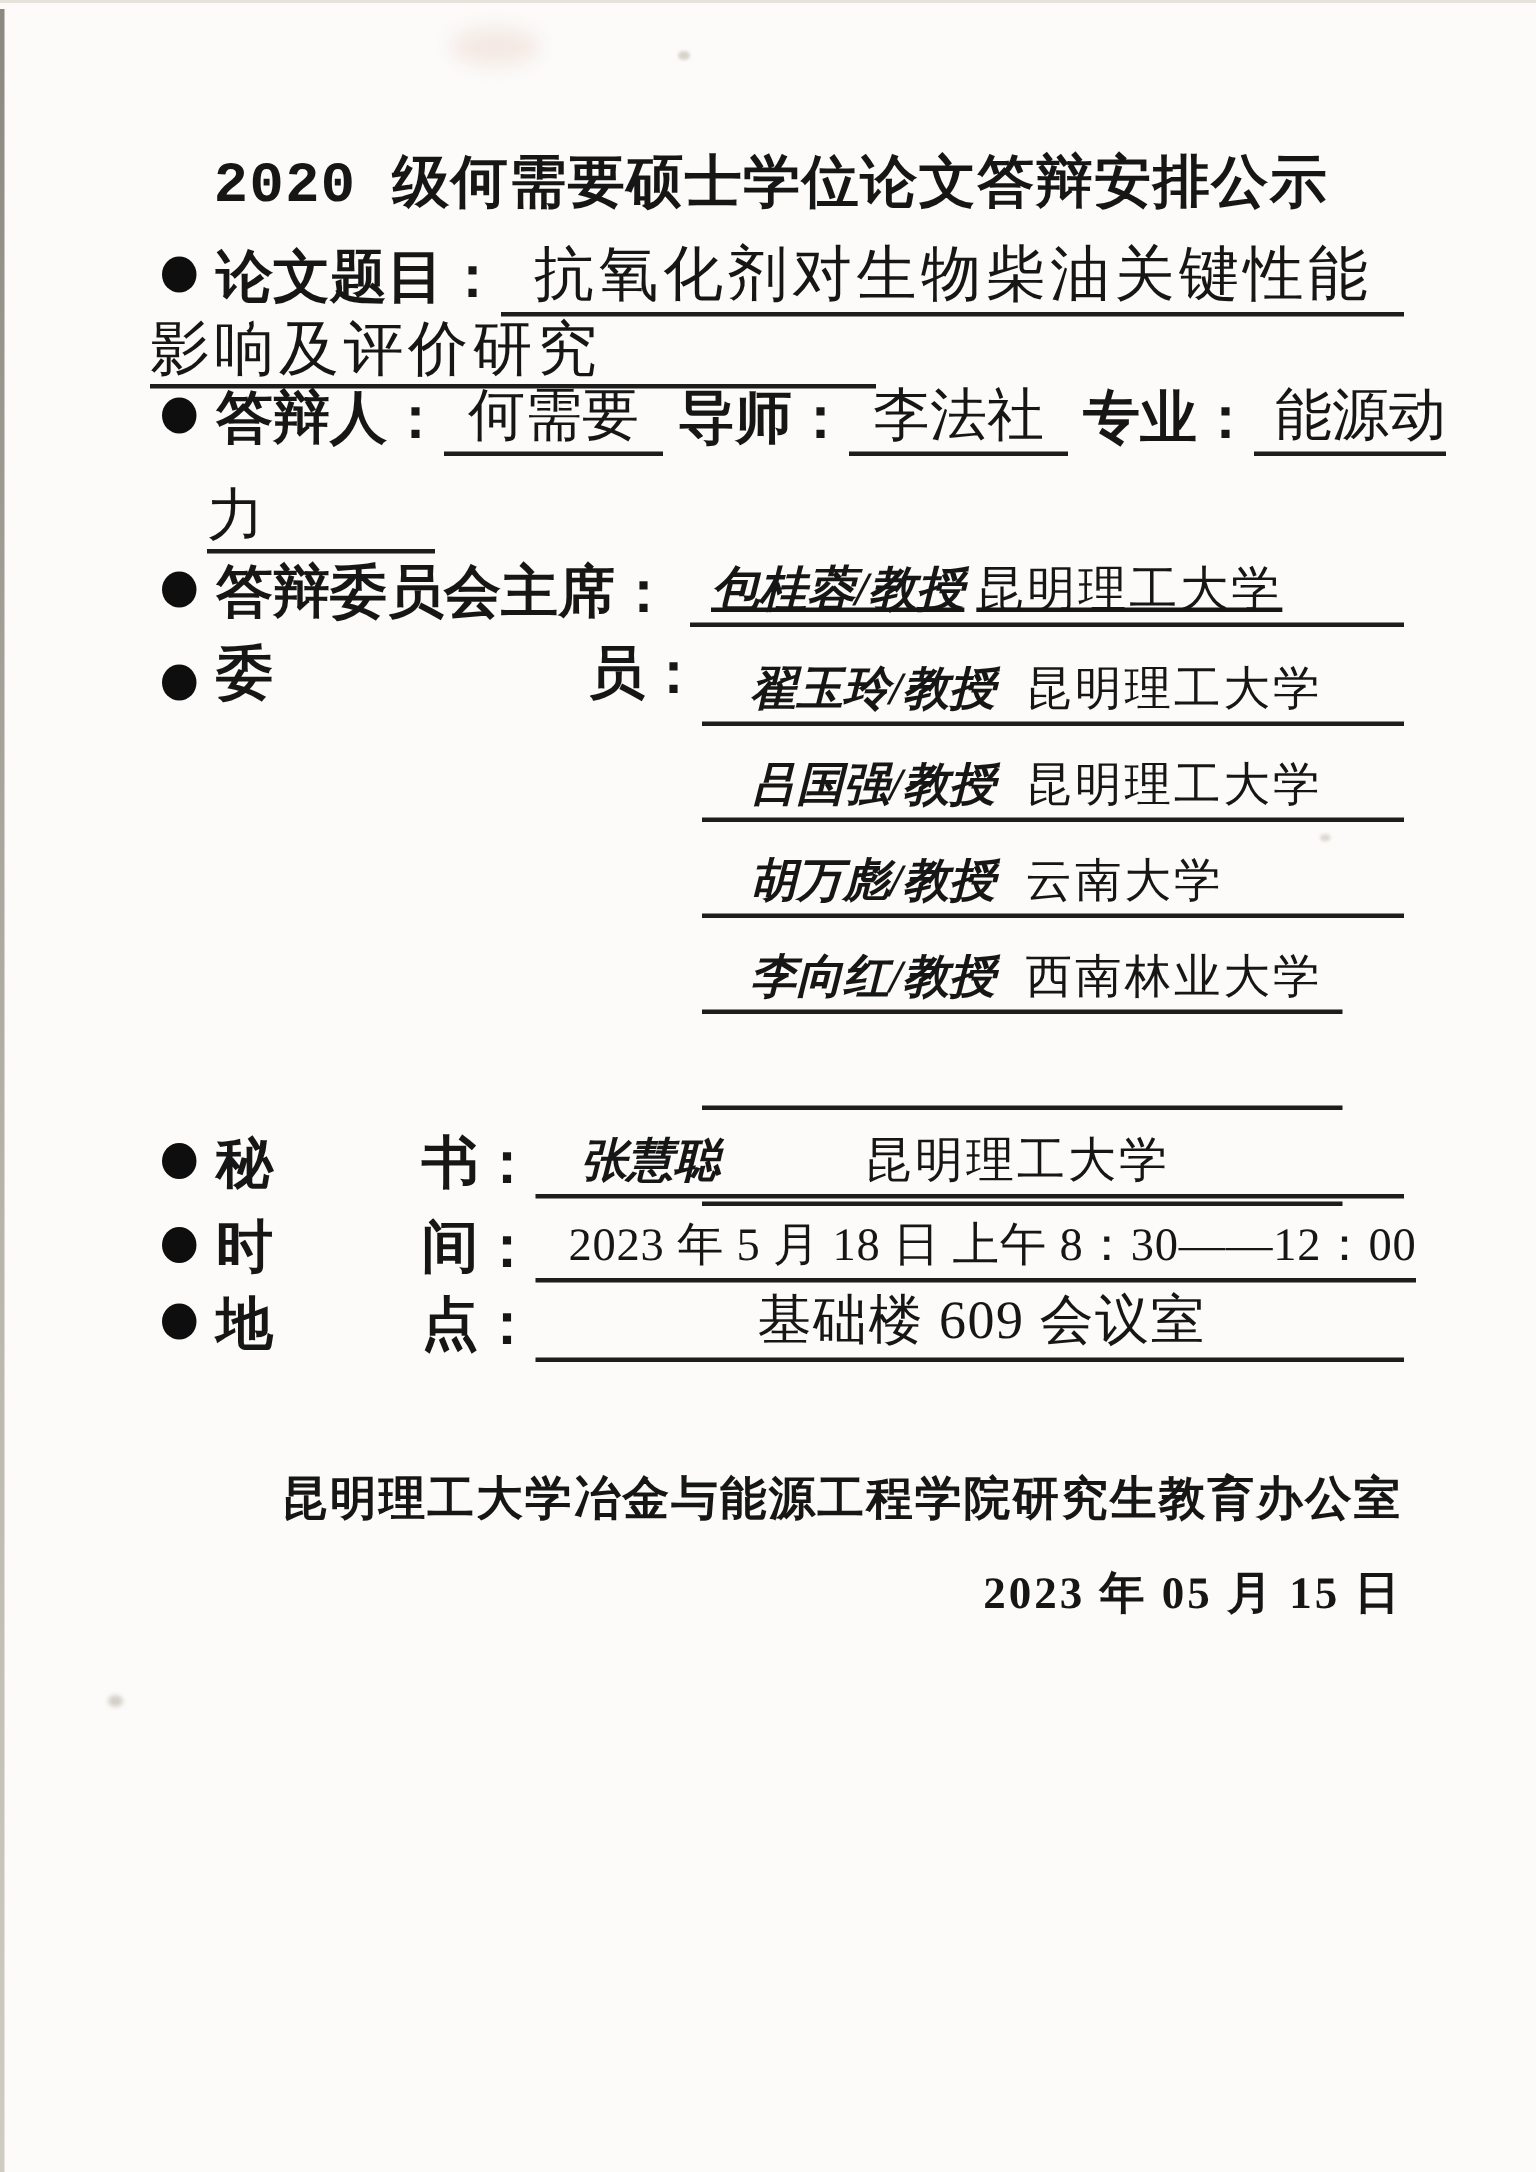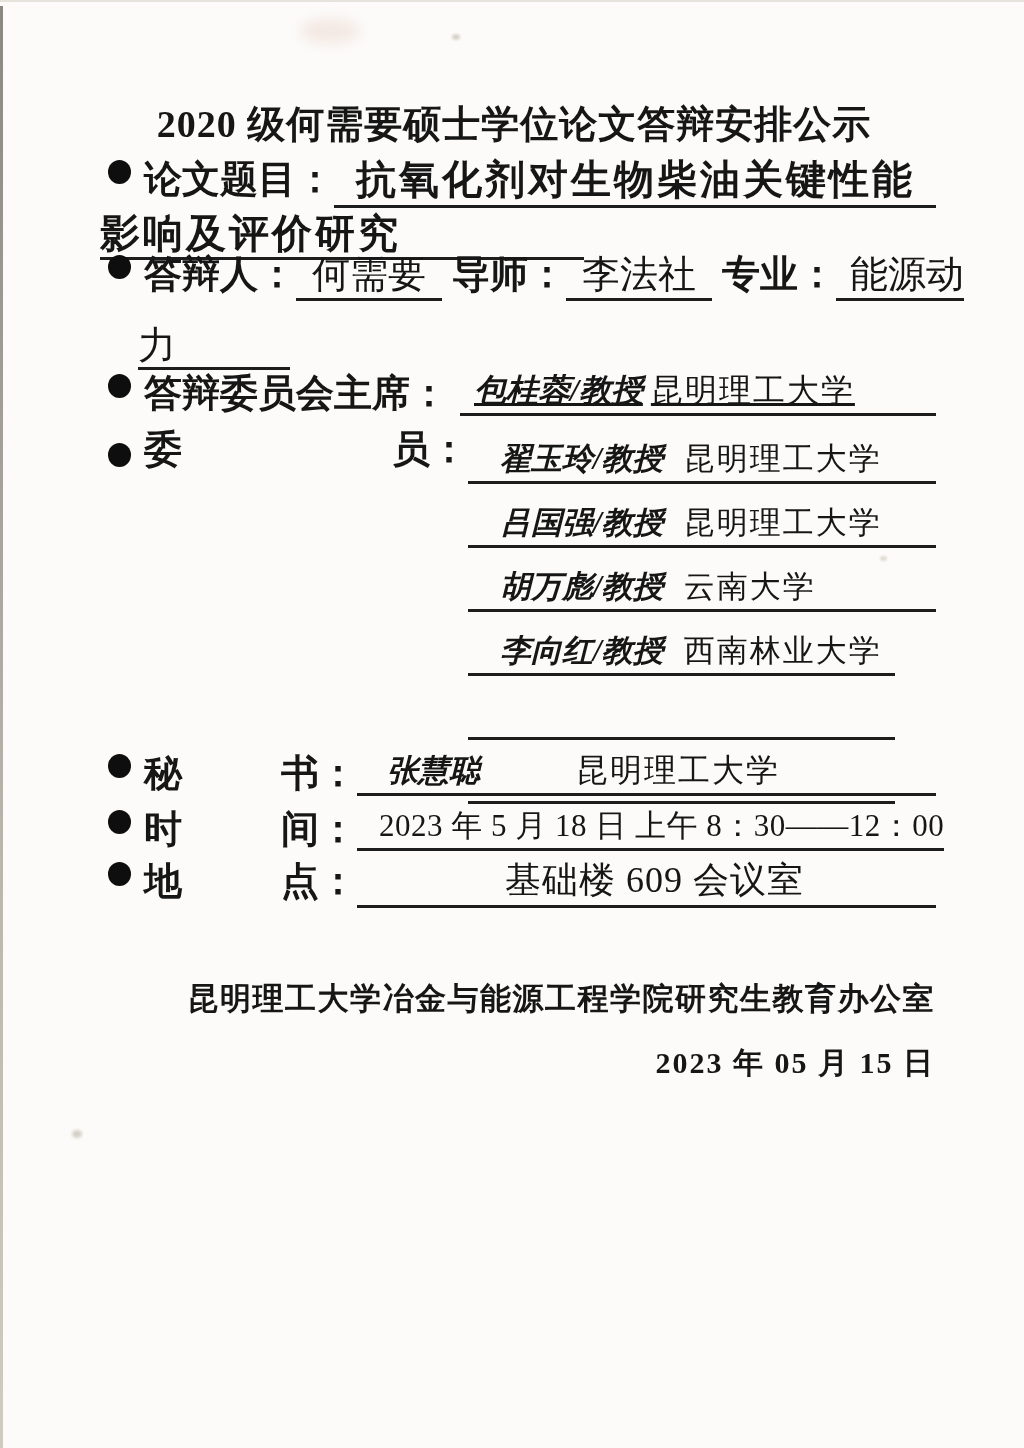--- a/index.html
+++ b/index.html
@@ -23,34 +23,34 @@
   .edge-top{position:absolute;left:0;top:0;width:100%;height:2px;background:#e6e3dc;}
   .speck{position:absolute;border-radius:50%;}
   .speck.s1{left:300px;top:18px;width:60px;height:26px;background:#f4e9e4;filter:blur(6px);}
   .speck.s2{left:452px;top:34px;width:8px;height:6px;background:#d8d4cc;filter:blur(1px);}
   .speck.s3{left:72px;top:1130px;width:10px;height:8px;background:#d4d0c8;filter:blur(1.5px);}
   .speck.s4{left:880px;top:556px;width:7px;height:5px;background:#dedad2;filter:blur(1px);}
 
   .title{
     position:absolute;top:102px;left:94px;width:840px;
     text-align:center;margin:0;
-    font-family:Liberation Serif, serif;
+    font-family:Liberation Mono, monospace;
     font-weight:700;font-size:38px;line-height:1.2;letter-spacing:1px;
     white-space:nowrap;
   }
-  .row{position:absolute;left:100px;width:836px;display:flex;align-items:flex-start;}
+  .row{position:absolute;left:100px;width:836px;display:flex;align-items:center;}
   .bullet{flex:0 0 auto;width:23px;height:24px;background:#0e0e0e;border-radius:50%;
     margin:0 13px 8px 8px;}
   .lab{
     font-family:"Liberation Sans","DejaVu Sans",sans-serif;
     font-weight:700;font-size:38px;line-height:1;
     white-space:nowrap;padding-bottom:5px;
   }
   .u{border-bottom:3.5px solid var(--line);}
-  .serif40{font-size:40px;line-height:1;letter-spacing:3px;white-space:nowrap;font-weight:bold;}
+  .serif40{font-size:40px;line-height:1;letter-spacing:3px;white-space:nowrap;}
   .serif38{font-size:38px;line-height:1;white-space:nowrap;}
 
   
   .r-thesis1{top:160px;height:54px;}
   .thesis-fill{flex:1;padding:0 0 5px 22px;}
   .r-thesis2{top:214px;height:44px;}
   .thesis2-span{display:inline-block;width:484px;padding-bottom:3px;}
 
   
   .r-defender{top:255px;height:52px;}

